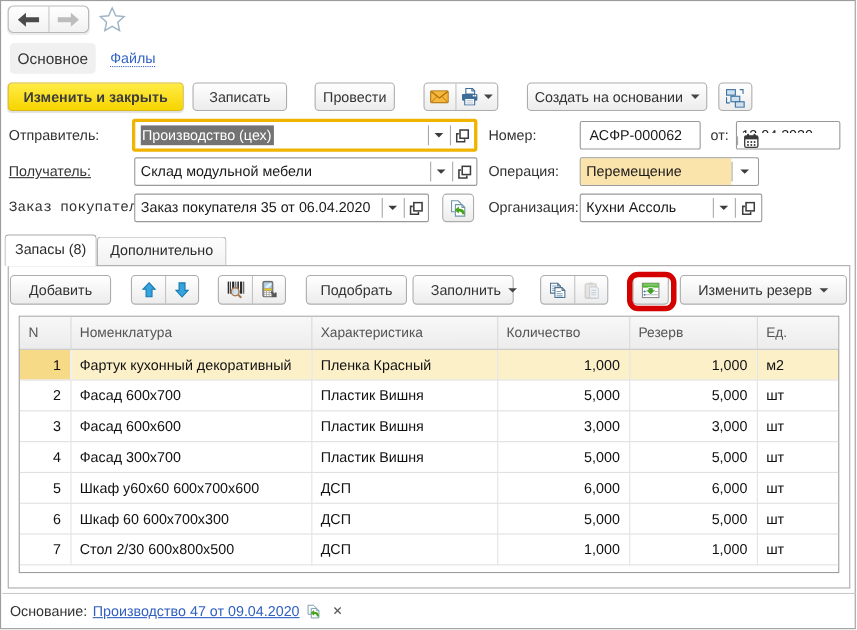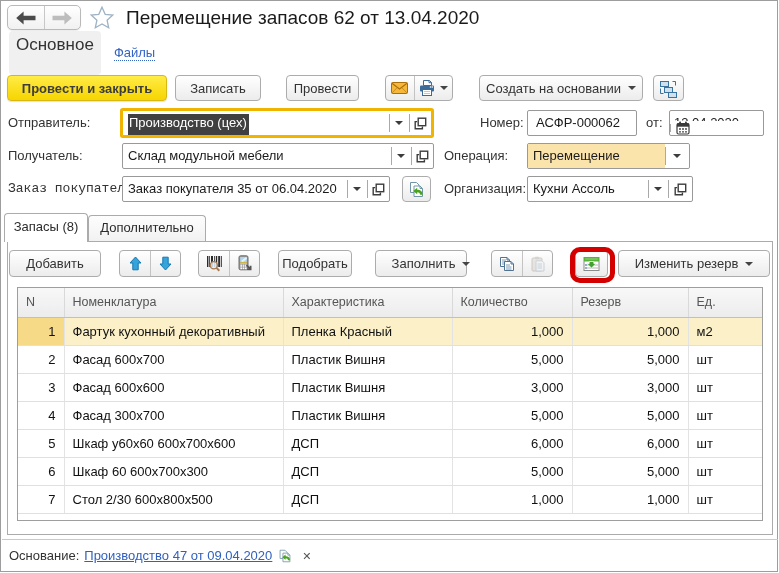--- a/index.html
+++ b/index.html
@@ -9,41 +9,41 @@
 
 
 .navgroup { position:absolute; left:6px; top:4px; width:74px; height:25px; display:flex; border:1px solid #b9b9b9; border-radius:5px; background:linear-gradient(#ffffff,#f1f1f1); box-shadow:0 1px 1px rgba(0,0,0,.08); }
 .navbtn { flex:1; display:flex; align-items:center; justify-content:center; }
 .navbtn.first { border-right:1px solid #c7c7c7; }
 .star { position:absolute; left:87px; top:3px; width:27px; height:27px; display:flex; align-items:center; justify-content:center; }
 .wtitle { position:absolute; left:125px; top:4px; height:26px; line-height:26px; font-size:19px; color:#1a1a1a; white-space:nowrap; }
 
 
 .navtabs { position:absolute; left:8px; top:38px; height:28px; display:flex; align-items:center; }
-.navtab-main { background:#f0f0f0; border-radius:4px; height:44px; line-height:28px; padding:0 7px; font-size:17px; color:#333; }
+.navtab-main { background:#f0f0f0; border-radius:4px; height:28px; line-height:28px; padding:0 7px; font-size:14px; color:#333; }
 .navtab-link { margin-left:13px; font-size:13px; color:#3364c6; text-decoration:none; border-bottom:1px dotted #3364c6; line-height:15px; cursor:pointer; }
 
 
 .cmdbar { position:absolute; left:0; top:74px; width:779px; height:27px; }
 .btn1c { position:absolute; top:0; height:26px; border:1px solid #acacac; border-radius:4px; background:linear-gradient(#ffffff,#ececec); color:#333; font-size:13px; display:flex; align-items:center; justify-content:center; white-space:nowrap; cursor:default; }
 .btn-yellow { border:1px solid #d9b814; background:linear-gradient(#ffec45,#f7d501); font-weight:bold; color:#3d3d3d; box-shadow:0 1px 1px rgba(0,0,0,.12); }
 .caret { display:inline-block; width:0; height:0; border-left:4px solid transparent; border-right:4px solid transparent; border-top:4px solid #444; margin-left:7px; }
 .btngroup { position:absolute; top:0; height:26px; display:flex; border:1px solid #acacac; border-radius:4px; background:linear-gradient(#ffffff,#ececec); }
 .btngroup .seg { display:flex; align-items:center; justify-content:center; height:100%; }
 .btngroup .seg + .seg { border-left:1px solid #c3c3c3; }
 
 
 .flabel { position:absolute; font-size:13px; color:#333; height:26px; line-height:26px; white-space:nowrap; }
 .fld { position:absolute; height:26px; border:1px solid #999; border-radius:2px; background:#fff; display:flex; align-items:stretch; }
 .fld .ftext { font-size:13px; color:#1a1a1a; line-height:24px; padding:0 5px; overflow:hidden; white-space:nowrap; flex:1; }
 .fld .fbtn { display:flex; align-items:center; justify-content:center; position:relative; }
 .fld .fbtn:before { content:""; position:absolute; left:0; top:3px; bottom:3px; width:1px; background:#a9a9a9; }
 .fld .fcaret { width:0; height:0; border-left:4px solid transparent; border-right:4px solid transparent; border-top:4px solid #3c3c3c; }
 .fld.focused { border:1px solid #f0b400; box-shadow:0 0 0 2px #f0b400; border-radius:1px; }
-.selband { background:#404040; color:#fff; padding:1px 2px 12px 1px; }
+.selband { background:#737373; color:#fff; padding:1px 2px 2px 1px; }
 .fld-op .ftext { background:#fbe3ac; }
 
 
 .tabstrip { position:absolute; left:3px; top:212px; height:29px; }
 .tab { position:absolute; bottom:0; font-size:13px; color:#2b2b2b; border:1px solid #ababab; border-bottom:none; border-radius:4px 4px 0 0; display:flex; align-items:flex-start; justify-content:center; }
 .tab.active { left:0; height:29px; width:84px; background:#fff; z-index:3; padding-top:5px; }
 .tab.inactive { left:84px; height:27px; width:118px; background:linear-gradient(#fdfdfd,#f1f1f1); z-index:1; padding-top:4px; }
 
 
 .panel { position:absolute; left:6px; top:240px; width:766px; height:294px; border:1px solid #ababab; background:#fff; z-index:2; }
@@ -86,29 +86,28 @@
         <svg width="22" height="14" viewBox="0 0 22 14">
           <path d="M13.4 0.6 L20.8 7 L13.4 13.4 L13.4 9.3 L1.5 9.3 L1.5 4.7 L13.4 4.7 Z" fill="#bdbdbd"></path>
         </svg>
       </div>
   </div>
   <div class="star">
     <svg width="26" height="26" viewBox="0 0 26 26">
         <path d="M13 2.2 L16.2 9.3 L23.8 10.1 L18.1 15.2 L19.7 22.8 L13 18.9 L6.3 22.8 L7.9 15.2 L2.2 10.1 L9.8 9.3 Z" fill="none" stroke="#9fb3c4" stroke-width="1.3"></path>
       </svg>
   </div>
-  <div class="wtitle">Перемещение запасов 62 от 13.04.2020</div>
 
   <div class="navtabs">
     <div class="navtab-main">Основное</div>
     <a class="navtab-link">Файлы</a>
   </div>
 
   <div class="cmdbar">
-    <div class="btn1c btn-yellow" style="left:6px; width:160px;">Провести и закрыть</div>
+    <div class="btn1c btn-yellow" style="left:6px; width:160px;">Изменить и закрыть</div>
     <div class="btn1c" style="left:285px; width:73px;">Провести</div>
     <div class="btn1c" style="left:174px; width:86px;">Записать</div>
     <div class="btngroup" style="left:384px; width:68px;">
       <div class="seg" style="width:28px;">
         <svg width="17" height="12" viewBox="0 0 17 12">
             <rect x="0.5" y="0.5" width="16" height="11" rx="1" fill="#f6b73c" stroke="#a86f0a"></rect>
             <path d="M1 1.2 L8.5 7 L16 1.2" fill="none" stroke="#a86f0a" stroke-width="1.1"></path>
             <path d="M1 11 L6 5.8 M16 11 L11 5.8" fill="none" stroke="#c98e16" stroke-width="1"></path>
           </svg>
       </div>
@@ -148,21 +147,21 @@
           <span class="fcaret"></span>
         </div>
       <div class="fbtn" style="width:22px;">
         <svg width="13" height="13" viewBox="0 0 13 13">
             <polyline points="3.2,4.6 1.2,4.6 1.2,11.8 8.4,11.8 8.4,9.6" fill="none" stroke="#3d3d3d" stroke-width="1.4"></polyline>
             <rect x="4.2" y="1.2" width="7.5" height="7.5" fill="#fff" stroke="#3d3d3d" stroke-width="1.4"></rect>
           </svg>
       </div>
     </div>
 
-    <div class="flabel" style="left:7px; top:142px;">Получатель:</div>
+    <div class="flabel" style="left:7px; top:142px;text-decoration:underline;">Получатель:</div>
     <div class="fld" style="left:121px; top:142px; width:312px;">
       <div class="ftext">Склад модульной мебели</div>
       <div class="fbtn" style="width:20px;">
           <span class="fcaret"></span>
         </div>
       <div class="fbtn" style="width:22px;">
         <svg width="13" height="13" viewBox="0 0 13 13">
             <polyline points="3.2,4.6 1.2,4.6 1.2,11.8 8.4,11.8 8.4,9.6" fill="none" stroke="#3d3d3d" stroke-width="1.4"></polyline>
             <rect x="4.2" y="1.2" width="7.5" height="7.5" fill="#fff" stroke="#3d3d3d" stroke-width="1.4"></rect>
           </svg>
@@ -184,21 +183,21 @@
     </div>
     <div class="btn1c" style="left:401px; top:175px; width:29px; height:26px; position:absolute;">
       <svg width="17" height="17" viewBox="0 0 17 17">
           <path d="M2.5 1.5 h6 l2.5 2.5 v7.5 h-8.5 Z" fill="#fff" stroke="#7195a8"></path>
           <path d="M6 5 h6 l2.5 2.5 v8 h-8.5 Z" fill="#fff" stroke="#7195a8"></path>
           <path d="M12 5 v2.5 h2.5" fill="none" stroke="#7195a8"></path>
           <path d="M9.2 6.8 L5.2 10 L9.2 13.2 V11.2 C11.2 11.2 12 12 12.2 13.8 L14.6 13.8 C14.6 10.4 12.6 8.8 9.2 8.8 Z" fill="#47a41c"></path>
         </svg>
     </div>
 
-    <div class="flabel" style="left:443px; top:109px;margin-left:36px;">Номер:</div>
+    <div class="flabel" style="left:443px; top:109px;">Номер:</div>
     <div class="fld" style="left:526px; top:109px; width:110px;">
       <div class="ftext" style="padding-left:8px;">АСФР-000062</div>
     </div>
     <div class="flabel" style="left:645px; top:109px;">от:</div>
     <div class="fld" style="left:668px; top:109px; width:95px;flex-direction:column;">
       <div class="ftext" style="padding:0 4px;">13.04.2020</div>
       <div class="fbtn" style="width:26px;">
         <svg width="14" height="14" viewBox="0 0 14 14">
             <rect x="1" y="2.5" width="12" height="10.5" rx="1.5" fill="#fff" stroke="#3a3a3a" stroke-width="1.2"></rect>
             <rect x="1" y="2.5" width="12" height="3.2" fill="#3a3a3a"></rect>
@@ -289,21 +288,21 @@
                 <rect x="6.7" y="11.3" width="1.6" height="1.2"></rect>
                 <rect x="9" y="11.3" width="1.6" height="1.2"></rect>
                 <rect x="4.4" y="13" width="1.6" height="1.2"></rect>
                 <rect x="6.7" y="13" width="1.6" height="1.2"></rect>
                 <rect x="9" y="13" width="1.6" height="1.2"></rect>
               </g>
               <path d="M10.5 10.2 L14.2 13.9 M14.6 10.8 V14.3 H11.1" fill="none" stroke="#555" stroke-width="1.8"></path>
             </svg>
         </div>
       </div>
-      <div class="btn1c" style="left:270px; width:74px;">Подобрать</div>
+      <div class="btn1c" style="left:270px; width:92px;">Подобрать</div>
       <div class="btn1c" style="left:367px; width:92px;padding-left:20px;">
           <span>Заполнить</span>
           <span class="caret"></span>
         </div>
       <div class="btngroup" style="left:483px; width:62px;">
         <div class="seg" style="width:31px;">
           <svg width="16" height="16" viewBox="0 0 16 16">
               <path d="M1.5 1.5 h6.5 l2.5 2.5 v6.5 h-9 Z" fill="#fff" stroke="#4f7390"></path>
               <path d="M8 1.5 v2.5 h2.5" fill="none" stroke="#4f7390"></path>
               <path d="M3 4 h4 M3 6 h5.5 M3 8 h5.5" stroke="#7c9cb4"></path>

